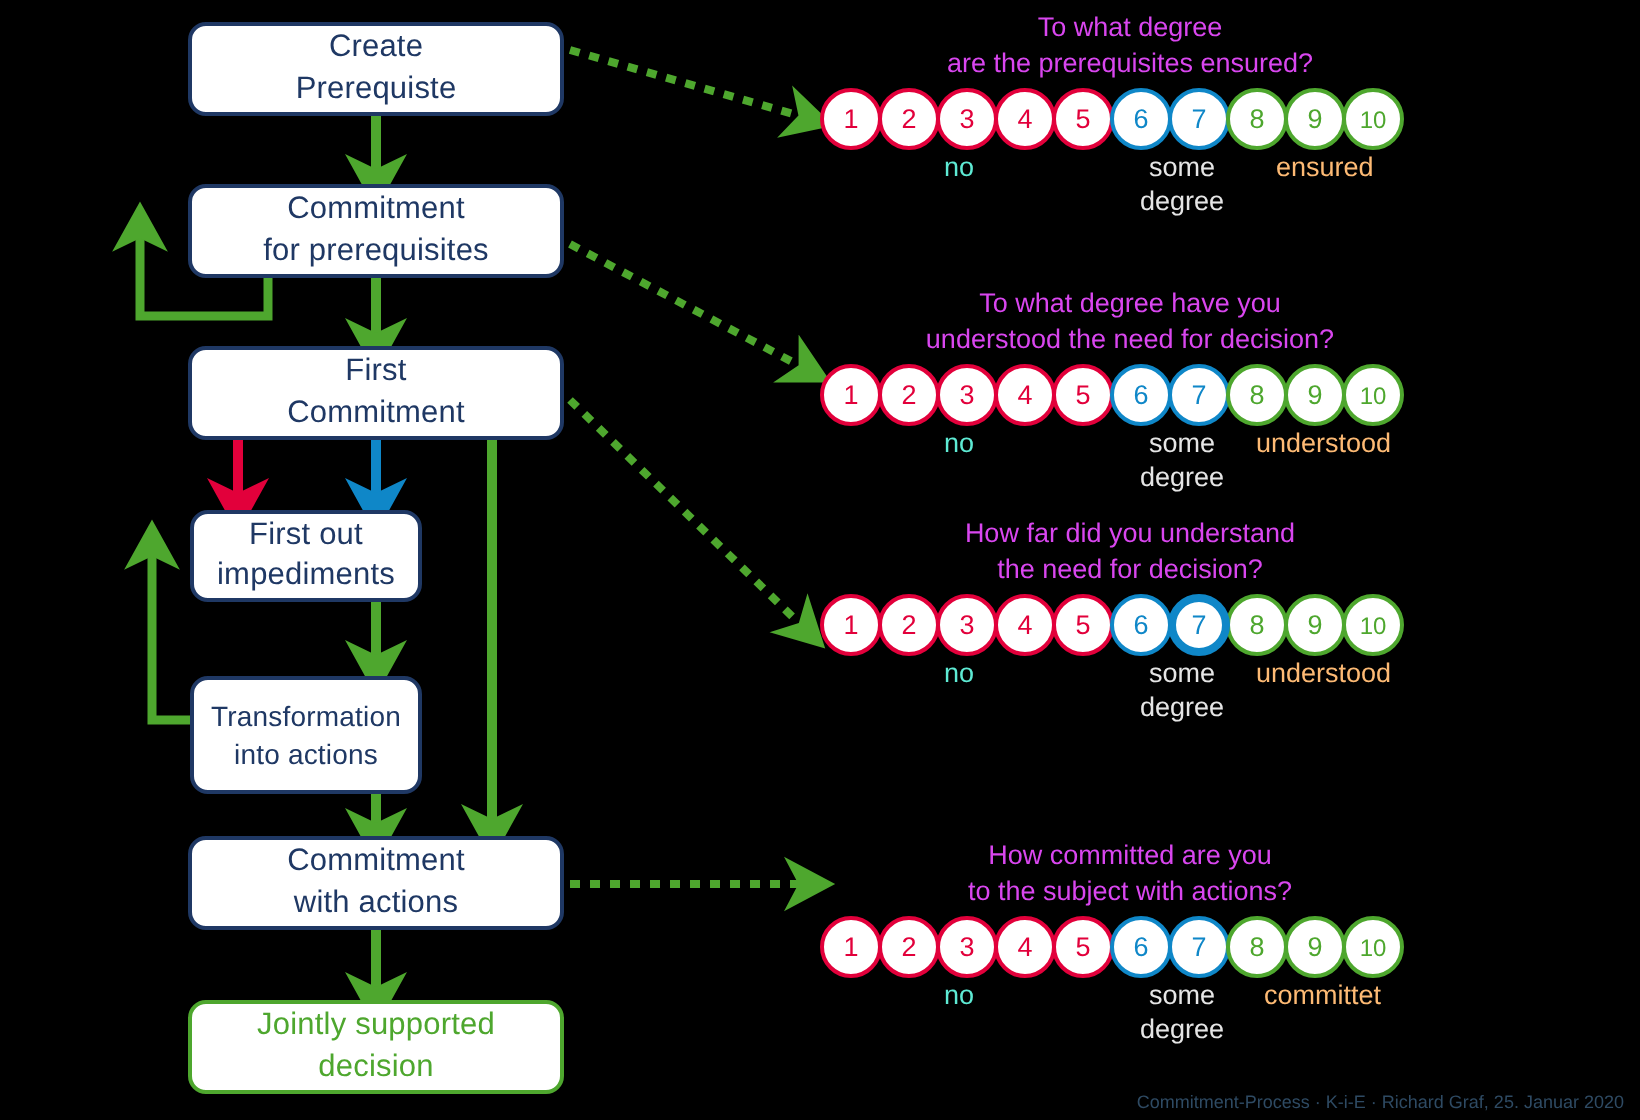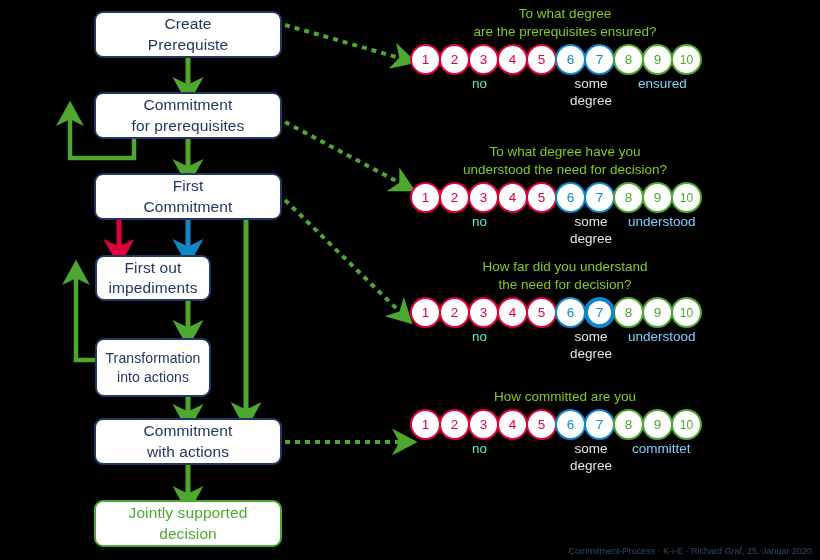--- a/index.html
+++ b/index.html
@@ -45,21 +45,21 @@
     color: #4EA72E;
     align-items: center;
   }
   .box span { display: block; white-space: nowrap; }
 
   
   .scale {
     position: absolute;
   }
   .scale-question {
-    color: #84cc16;
+    color: #d946ef;
     font-size: 13.5px;
     line-height: 1.35;
     text-align: center;
     white-space: nowrap;
   }
   .scale-question span { display: block; }
   .circles {
     display: flex;
     align-items: center;
     margin-top: 3px;
@@ -90,21 +90,21 @@
   .anchor {
     position: absolute;
     text-align: center;
     font-size: 13.5px;
     line-height: 1.25;
     white-space: nowrap;
   }
   .anchor span { display: block; }
   .a-no    { color: #5eead4; }
   .a-some  { color: #e5e5e5; }
-  .a-high  { color: #7dd3fc; }
+  .a-high  { color: #fdba74; }
 
   
   .footer {
     position: absolute;
     right: 8px;
     bottom: 4px;
     color: #2E4A63;
     font-size: 9px;
     white-space: nowrap;
   }
@@ -302,22 +302,23 @@
         <span>some</span>
         <span>degree</span>
       </div>
       <div class="anchor a-high" style="left:218px; top:0;">
         <span>understood</span>
       </div>
     </div>
   </div>
 
   <div class="scale" style="left:410px; top:388px;">
-    <div class="scale-question" style="width:310px;">
+    <div class="scale-question" style="width:310px;margin-top:31px;">
       <span>How committed are you</span>
+      <span>to the subject with actions?</span>
     </div>
     <div class="circles">
       <div class="circ c-red">1</div>
       <div class="circ c-red">2</div>
       <div class="circ c-red">3</div>
       <div class="circ c-red">4</div>
       <div class="circ c-red">5</div>
       <div class="circ c-blue">6</div>
       <div class="circ c-blue">7</div>
       <div class="circ c-green">8</div>

